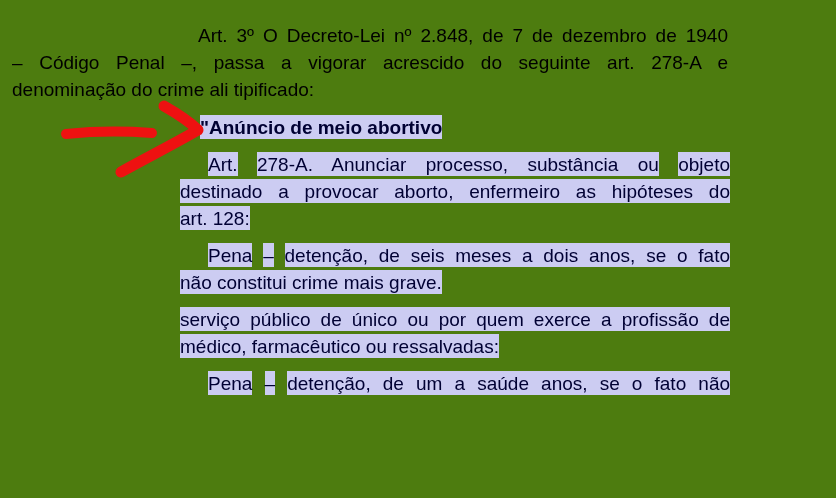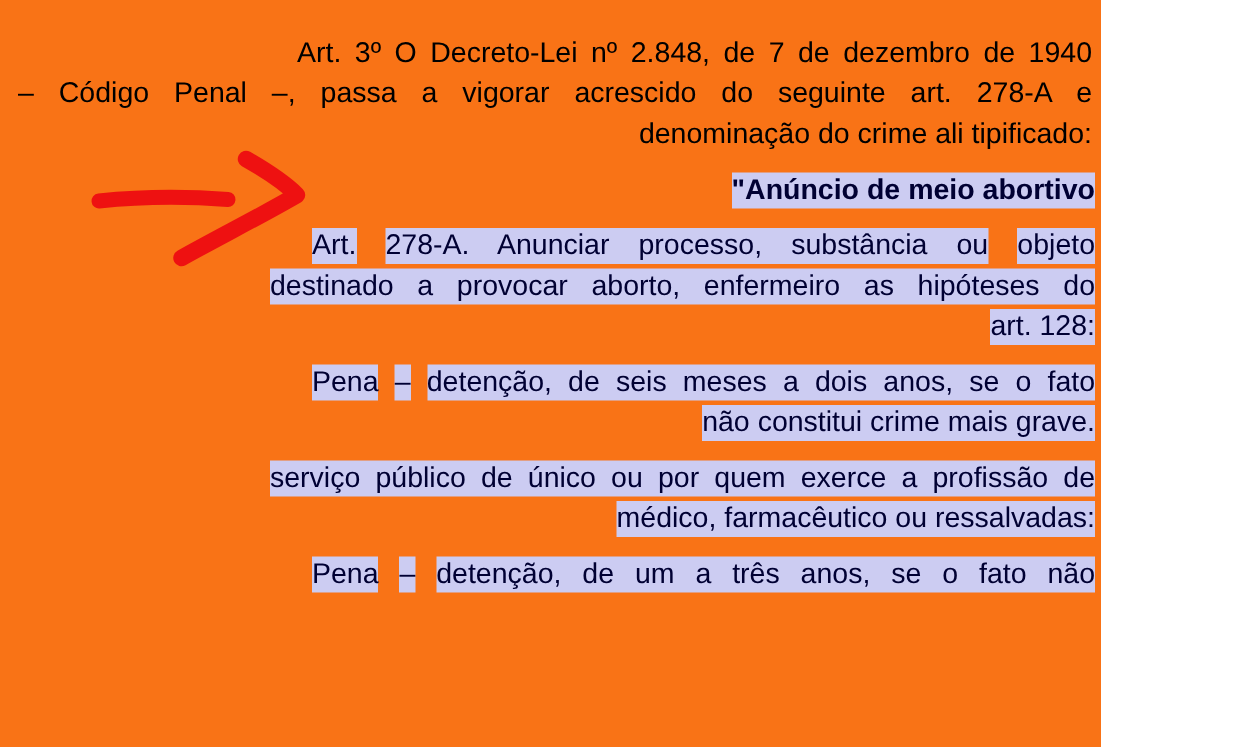--- a/index.html
+++ b/index.html
@@ -1,20 +1,20 @@
 <!DOCTYPE html>
 <html><head>
 <meta charset="utf-8">
 <style>
   html, body { margin: 0; padding: 0; background: #ffffff; }
   .page {
     position: relative;
-    width: 734px;
+    width: 836px;
     height: 498px;
-    background: #f97316;
+    background: #4d7c0f;
     overflow: hidden;
     font-family: "Liberation Sans", sans-serif;
     font-size: 19px;
     line-height: 27px;
     color: #000000;
   }
   .doc { padding-top: 22px; }
 
   .intro {
     margin: 0 0 10px 12px;
@@ -22,21 +22,21 @@
   }
   .quote {
     margin-left: 180px;
     width: 550px;
     color: #000033;
   }
   .para { margin: 0 0 10px 0; }
 
   
   .line { text-align: justify; text-align-last: justify; white-space: normal; }
-  .line.last { text-align: right; text-align-last: auto; }
+  .line.last { text-align: left; text-align-last: auto; }
   .line.ind { padding-left: 28px; }
   .intro .line.ind { padding-left: 186px; }
   .line.hind { padding-left: 20px; }
 
   .hl { background: #ccccf2; padding: 1.5px 0; }
   .heading { font-weight: bold; }
 
   .arrow-overlay {
     position: absolute;
     left: 0; top: 0;
@@ -72,21 +72,21 @@
         <div class="line ind"><span class="hl">Pena</span> <span class="hl">–</span> <span class="hl">detenção, de seis meses a dois anos, se o fato</span></div>
         <div class="line last"><span class="hl">não constitui crime mais grave.</span></div>
       </div>
 
       <div class="para">
         <div class="line"><span class="hl">serviço público de único ou por quem exerce a profissão de</span></div>
         <div class="line last"><span class="hl">médico, farmacêutico ou ressalvadas:</span></div>
       </div>
 
       <div class="para">
-        <div class="line ind"><span class="hl">Pena</span> <span class="hl">–</span> <span class="hl">detenção, de um a três anos, se o fato não</span></div>
+        <div class="line ind"><span class="hl">Pena</span> <span class="hl">–</span> <span class="hl">detenção, de um a saúde anos, se o fato não</span></div>
       </div>
 
     </div>
   </div>
 
   <svg class="arrow-overlay" viewBox="0 0 836 498" aria-hidden="true">
     <path d="M 66 134 C 95 131 125 131 152 133" fill="none" stroke-width="10" stroke-linecap="round" stroke="#ee1111"></path>
     <path d="M 164 106 C 178 114 190 122 198 130 C 172 145 146 158 121 172" fill="none" stroke-width="11" stroke-linecap="round" stroke-linejoin="round" stroke="#ee1111"></path>
   </svg>
 </div>

